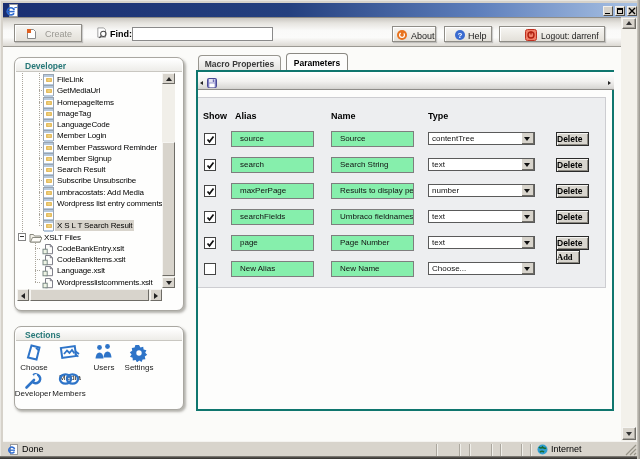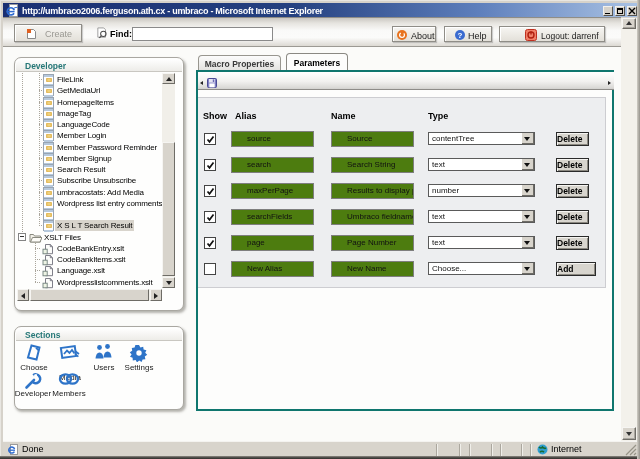--- a/index.html
+++ b/index.html
@@ -86,22 +86,22 @@
 
 #tabpanel { left:196px; top:70px; width:418px; height:341px; background:#FDFDFC;
   border:2px solid #0f766e; }
 #menustrip { position:absolute; left:0; top:0; width:416px; height:18px;
   background:linear-gradient(#FFFFFF,#F2F1EF 55%,#DCDBD8 90%,#D2D1CE);
   border-bottom:1px solid #8E8C88; }
 #innerpanel { position:absolute; left:0px; top:25px; width:408px; height:191px;
   background:#EDEEF0; border:1px solid #CDCDD1; border-left:none; }
 .colhdr { position:absolute; top:13px; font-size:9px; font-weight:bold; color:#000; }
 .prow-cb { position:absolute; width:12px; height:12px; background:#fff; border:1px solid #444; font-size:9px; line-height:10px; text-align:center; }
-.ptxt { position:absolute; width:83px; height:16px; background:#4d7c0f; border:1px solid #7E7E7E;
-  font-size:8px; color:#111; line-height:13px; padding-left:15px; white-space:nowrap; overflow:hidden; }
+.ptxt { position:absolute; width:83px; height:16px; background:#86efac; border:1px solid #7E7E7E;
+  font-size:8px; color:#111; line-height:13px; padding-left:8px; white-space:nowrap; overflow:hidden; }
 .psel { position:absolute; width:107px; height:13px; background:#fff; border:1px solid #5a5a5a;
   font-size:8px; color:#111; line-height:11px; padding-left:3px; white-space:nowrap; overflow:hidden; }
 .psel .db { position:absolute; right:0; top:0; width:13px; height:11px; background:#D8D4CC;
   border-left:1px solid #fff; box-shadow:inset -1px -1px 0 #6E6C66; }
 .pbtn { position:absolute; height:14px; background:#D8D5CE;
   border:1px solid #2a2a2a; box-shadow:inset 1px 1px 0 #F5F4F1, inset -1px -1px 0 #8B8880;
   font-size:8.5px; font-weight:bold; color:#000; line-height:13px; }
 
 
 #statusbar { left:3px; top:441px; width:634px; height:15px; background:#D8D4CC;
@@ -113,21 +113,20 @@
 <body>
 <div id="frame" class="abs"></div>
 <div id="viewport" class="abs"></div>
 <div id="titlebar" class="abs">
   <svg class="ticon abs" viewBox="0 0 13 13">
     <rect x="4.5" y="0.5" width="8" height="12" fill="#fff" stroke="#9a9a9a" stroke-width="0.8"></rect>
     <path d="M9 9.2 A3.6 3.6 0 1 1 9.3 6.2" fill="none" stroke="#2E6BD0" stroke-width="1.7"></path>
     <path d="M1.6 7.6 L9.6 7.6" stroke="#2E6BD0" stroke-width="1.5"></path>
     <path d="M8.8 4.2 Q11.5 2.8 12.4 3.6" stroke="#2E6BD0" stroke-width="1" fill="none"></path>
   </svg>
-  <div class="ttext abs">http://umbraco2006.ferguson.ath.cx - umbraco - Microsoft Internet Explorer</div>
   <div class="tbtn abs" style="left:600px">
       <i style="position:absolute;left:1px;bottom:1px;width:5px;height:1.5px;background:#000"></i>
     </div>
   <div class="tbtn abs" style="left:612px">
       <i style="position:absolute;left:1px;top:1px;width:6px;height:5.5px;border:1px solid #000;border-top-width:2px"></i>
     </div>
   <div class="tbtn abs" style="left:624px">
       <svg width="8" height="8" viewBox="0 0 8 8" style="position:absolute;left:0px;top:0px">
         <path d="M1 1 L7 7 M7 1 L1 7" stroke="#000" stroke-width="1.4"></path>
       </svg>
@@ -435,21 +434,21 @@
           </svg>
         </div>
         <div class="ptxt" style="left:33px;top:137px;">page</div>
         <div class="ptxt" style="left:133px;top:137px;">Page Number</div>
         <div class="psel" style="left:230px;top:138px;">text<span class="db"></span><span class="arr" style="right:4px;top:4px;border-left:3px solid transparent;border-right:3px solid transparent;border-top:4px solid #111;"></span></div>
         <div class="pbtn" style="left:358px;top:138px;width:33px;">Delete</div>
         <div class="prow-cb" style="left:5.5px;top:165px;"></div>
         <div class="ptxt" style="left:33px;top:163px;">New Alias</div>
         <div class="ptxt" style="left:133px;top:163px;">New Name</div>
         <div class="psel" style="left:230px;top:164px;">Choose...<span class="db"></span><span class="arr" style="right:4px;top:4px;border-left:3px solid transparent;border-right:3px solid transparent;border-top:4px solid #111;"></span></div>
-        <div class="pbtn" style="left:358px;top:164px;width:40px;">Add</div>
+        <div class="pbtn" style="left:358px;top:152px;width:24px;font-family:Liberation Serif, serif;">Add</div>
       </div>
   </div>
 </div>
 
 <div id="statusbar" class="abs">
   <svg class="abs" style="left:4px;top:2px" width="11" height="11" viewBox="0 0 11 11">
     <rect x="3.5" y="0.5" width="7" height="10" fill="#fff" stroke="#9a9a9a"></rect>
     <path d="M7.4 7.6 A3 3 0 1 1 7.6 5" fill="none" stroke="#2E6BD0" stroke-width="1.5"></path>
     <path d="M1.4 6.2 L8 6.2" stroke="#2E6BD0" stroke-width="1.3"></path>
   </svg>

